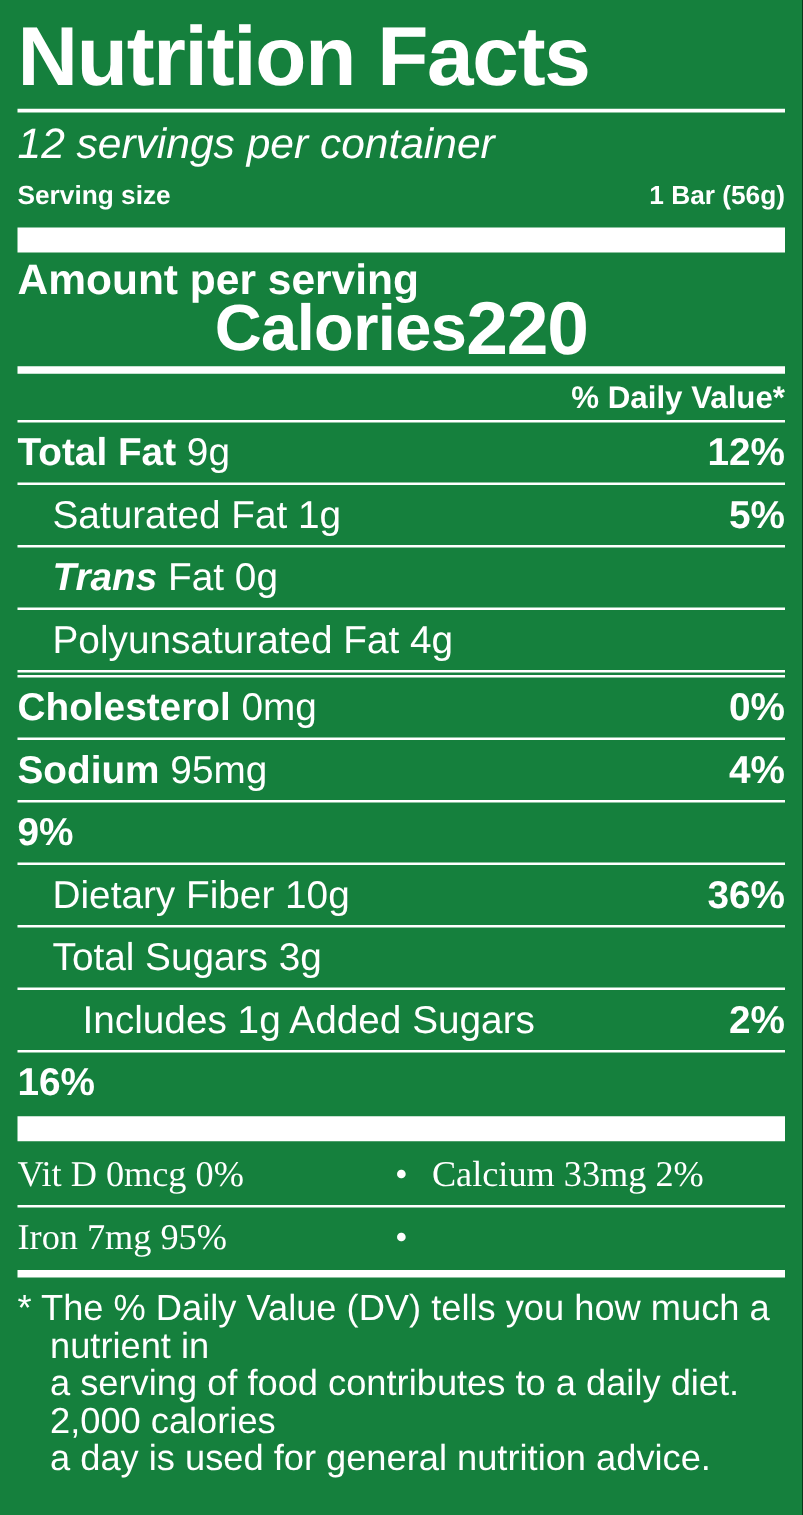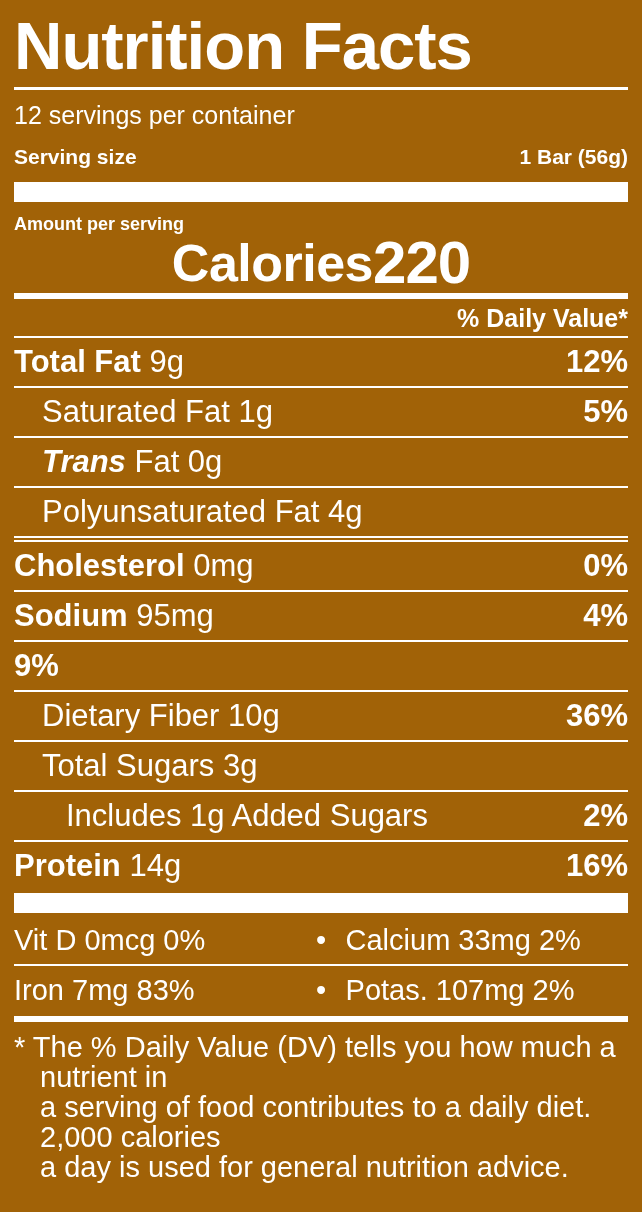--- a/index.html
+++ b/index.html
@@ -11,55 +11,56 @@
     width: 642px;
     height: 1212px;
     font-family: "Liberation Sans", sans-serif;
     color: #ffffff;
     overflow: hidden;
   }
   .label {
     box-sizing: border-box;
     width: 642px;
     height: 1212px;
-    background: #a16207;
+    background: #15803d;
     padding: 6px 14px 0 14px;
     position: relative;
   }
   
   .title {
     font-size: 67px;
     font-weight: bold;
     letter-spacing: -1px;
     line-height: 76px;
     white-space: nowrap;
     text-align: left;
     margin-top: 2px;
   }
   .rule-thin { height: 3px; background: #ffffff; margin: 3px 0; }
   .rule-med  { height: 6px; background: #ffffff; margin: 4px 0; }
   .rule-thick{ height: 20px; background: #ffffff; margin: 5px 0; }
   .rule-hair { height: 2px; background: #ffffff; margin: 2px 0; }
 
   .servings {
-    font-size: 25px;
+    font-size: 34px;
     line-height: 40px;
     padding-top: 2px;
+    font-style: italic;
   }
   .serving-size-row {
     display: flex;
     justify-content: space-between;
     align-items: baseline;
     font-size: 21px;
     font-weight: bold;
     line-height: 40px;
     padding-top: 2px;
   }
   .amount-per {
-    font-size: 18px;
+    font-size: 34px;
     font-weight: bold;
     line-height: 30px;
     padding-top: 2px;
   }
   .calories-row {
     display: flex;
     justify-content: center;
     align-items: flex-end;
     line-height: 52px;
     margin-top: -2px;
@@ -95,20 +96,21 @@
   .b { font-weight: bold; }
   .i { font-style: italic; font-weight: bold; }
   .indent1 { padding-left: 28px; }
   .indent2 { padding-left: 52px; }
   .vit-row {
     display: flex;
     align-items: baseline;
     font-size: 29px;
     line-height: 40px;
     padding: 2px 0;
+    font-family: Liberation Serif, serif;
   }
   .vit-left { flex: 0 0 46%; white-space: nowrap; }
   .vit-dot { flex: 0 0 8%; text-align: center; }
   .vit-right { flex: 1 1 auto; white-space: nowrap; }
 
   .footnote {
     font-size: 29px;
     line-height: 30px;
     padding-top: 6px;
     text-indent: 0;
@@ -216,37 +218,35 @@
   <div class="rule-hair"></div>
 
   <div class="row indent2">
     <span class="left">Includes 1g Added Sugars</span>
     <span class="right">2%</span>
   </div>
 
   <div class="rule-hair"></div>
 
   <div class="row">
-    <span class="left"><span class="b">Protein</span><span> 14g</span></span>
     <span class="right">16%</span>
   </div>
 
   <div class="rule-thick"></div>
 
   <div class="vitamins">
     <div class="vit-row">
       <span class="vit-left">Vit D 0mcg 0%</span>
       <span class="vit-dot">•</span>
       <span class="vit-right">Calcium 33mg 2%</span>
     </div>
     <div class="rule-hair"></div>
     <div class="vit-row">
-      <span class="vit-left">Iron 7mg 83%</span>
+      <span class="vit-left">Iron 7mg 95%</span>
       <span class="vit-dot">•</span>
-      <span class="vit-right">Potas. 107mg  2%</span>
     </div>
   </div>
 
   <div class="rule-med"></div>
 
   <div class="footnote">
     <p>* The % Daily Value (DV) tells you how much a nutrient in</p>
     <p style="padding-left:26px;text-indent:0">a serving of food contributes to a daily diet. 2,000 calories</p>
     <p style="padding-left:26px;text-indent:0">a day is used for general nutrition advice.</p>
   </div>

